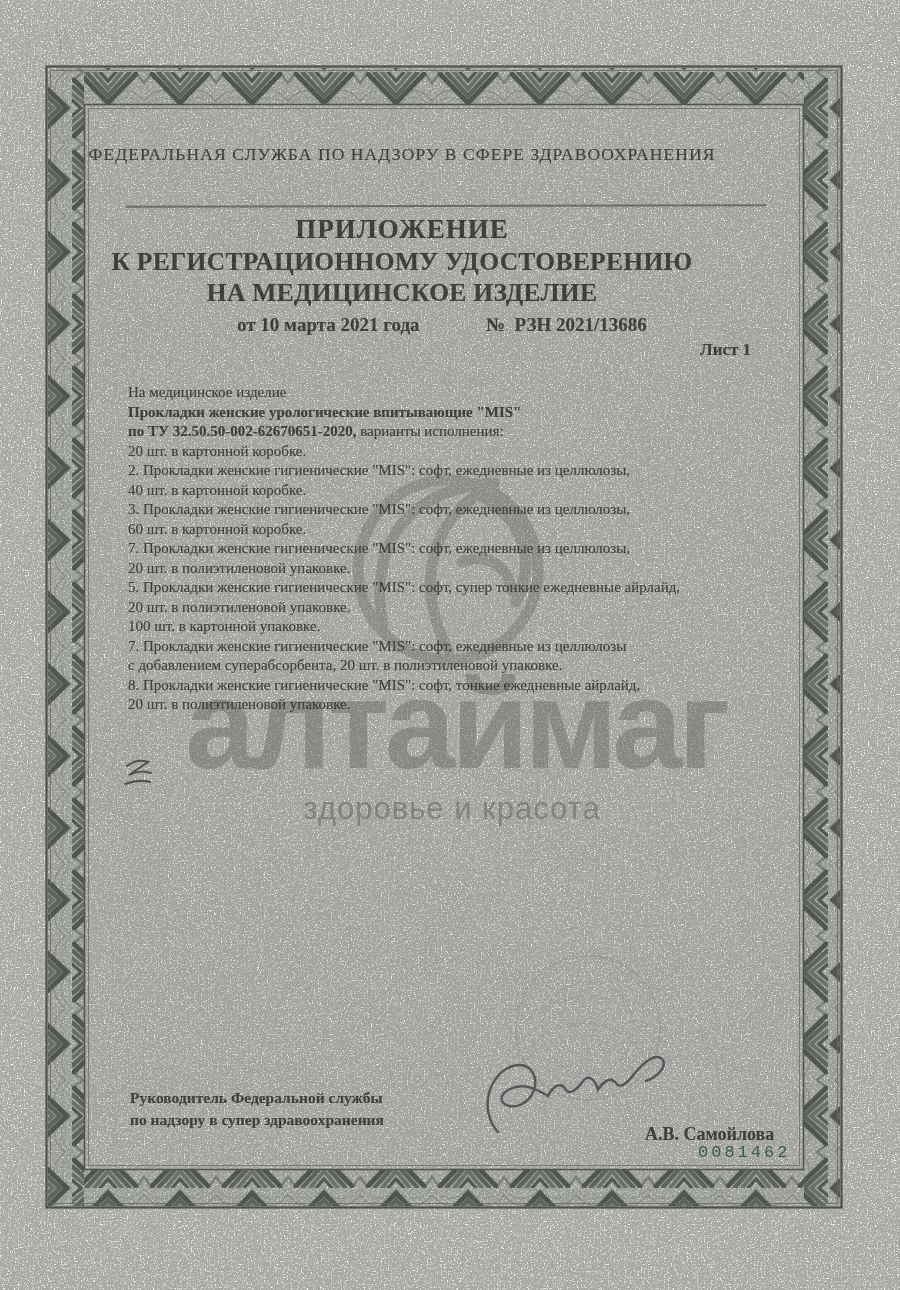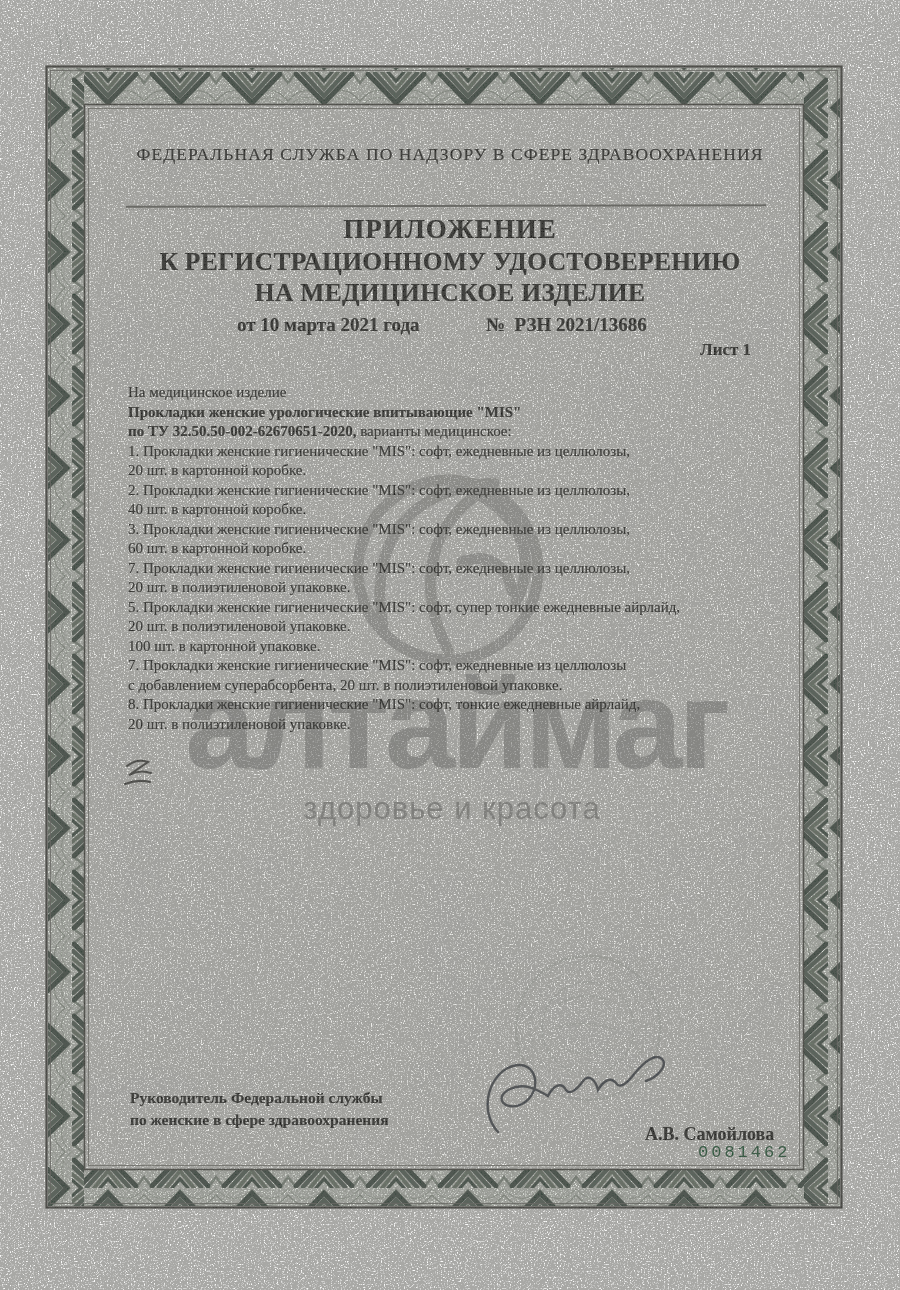--- a/index.html
+++ b/index.html
@@ -1,19 +1,19 @@
 <!DOCTYPE html>
 <html><head>
 <meta charset="utf-8">
 <style>
   html,body{margin:0;padding:0;background:#fbfbfa;}
   .scan{position:relative;width:900px;height:1290px;overflow:hidden;background:#fbfbfa;
         font-family:"Liberation Serif",serif;color:#1d1d1b;}
   .abs{position:absolute;}
-  .ctr{left:0;width:900px;text-align:center;}
+  .ctr{left:0;width:804px;text-align:center;}
   .doc-text{text-shadow:0 0 .5px rgba(35,35,32,.55);}
   .hdr{font-size:17.5px;letter-spacing:1.1px;}
   .t1{font-size:27px;font-weight:700;letter-spacing:1px;}
   .t2{font-size:25.5px;font-weight:700;letter-spacing:.3px;}
   .meta{font-size:19px;font-weight:700;white-space:pre;text-align:center;}
   .sheet{font-size:17px;font-weight:700;}
   .body-block{left:128px;top:383px;width:620px;font-size:15px;line-height:19.5px;}
   .body-block div{white-space:nowrap;}
   .b{font-weight:700;}
   .divider{border-top:2px solid rgba(70,70,64,.75);border-bottom:1px dotted rgba(90,90,84,.25);}
@@ -104,22 +104,21 @@
   <div class="abs ctr t2 doc-text" style="top:247px">К РЕГИСТРАЦИОННОМУ УДОСТОВЕРЕНИЮ</div>
   <div class="abs ctr t2 doc-text" style="top:278px">НА МЕДИЦИНСКОЕ ИЗДЕЛИЕ</div>
 
   <div class="abs meta doc-text" style="left:237px;top:314px">от 10 марта 2021 года</div>
   <div class="abs meta doc-text" style="left:486px;top:314px">№  РЗН 2021/13686</div>
   <div class="abs sheet doc-text" style="left:700px;top:340px">Лист 1</div>
 
   <div class="abs body-block doc-text">
     <div>На медицинское изделие</div>
     <div class="b">Прокладки женские урологические впитывающие "MIS"</div>
-    <div><span class="b">по ТУ 32.50.50-002-62670651-2020,</span><span> варианты медицинское:</span></div>
-    <div>1. Прокладки женские гигиенические "MIS": софт, ежедневные из целлюлозы,</div>
+    <div><span class="b">по ТУ 32.50.50-002-62670651-2020,</span><span> варианты исполнения:</span></div>
     <div>20 шт. в картонной коробке.</div>
     <div>2. Прокладки женские гигиенические "MIS": софт, ежедневные из целлюлозы,</div>
     <div>40 шт. в картонной коробке.</div>
     <div>3. Прокладки женские гигиенические "MIS": софт, ежедневные из целлюлозы,</div>
     <div>60 шт. в картонной коробке.</div>
     <div>7. Прокладки женские гигиенические "MIS": софт, ежедневные из целлюлозы,</div>
     <div>20 шт. в полиэтиленовой упаковке.</div>
     <div>5. Прокладки женские гигиенические "MIS": софт, супер тонкие ежедневные айрлайд,</div>
     <div>20 шт. в полиэтиленовой упаковке.</div>
     <div>100 шт. в картонной упаковке.</div>
@@ -147,21 +146,21 @@
       <path d="M498,1132 C478,1110 489,1073 513,1066 C537,1059 544,1092 522,1104
                C506,1112 492,1098 510,1089 C524,1082 538,1090 548,1096
                C553,1086 561,1081 566,1090 C570,1096 578,1088 583,1081
                C589,1073 596,1081 598,1090 C602,1083 610,1075 616,1083
                C620,1090 628,1082 635,1073 C645,1061 656,1053 662,1059
                C668,1065 658,1077 646,1081" stroke="#262b36" stroke-width="2.4" fill="none" stroke-linecap="round" opacity="0.85"></path>
     </g>
   </svg>
 
   <div class="abs sig-label doc-text" style="top:1089px">Руководитель Федеральной службы</div>
-  <div class="abs sig-label doc-text" style="top:1111px">по женские в сфере здравоохранения</div>
+  <div class="abs sig-label doc-text" style="top:1111px">по надзору в супер здравоохранения</div>
   <div class="abs signer doc-text">А.В. Самойлова</div>
   <div class="abs serial">0081462</div>
 
   <svg class="overlay" width="900" height="1290" viewBox="0 0 900 1290">
     <defs>
       <filter id="speck" x="0" y="0" width="100%" height="100%">
         <feTurbulence type="fractalNoise" baseFrequency="0.7" numOctaves="2" seed="11"></feTurbulence>
         <feColorMatrix type="matrix" values="0 0 0 0 0.13  0 0 0 0 0.13  0 0 0 0 0.12  1.6 1.6 1.6 -2.55 0"></feColorMatrix>
       </filter>
     </defs>

